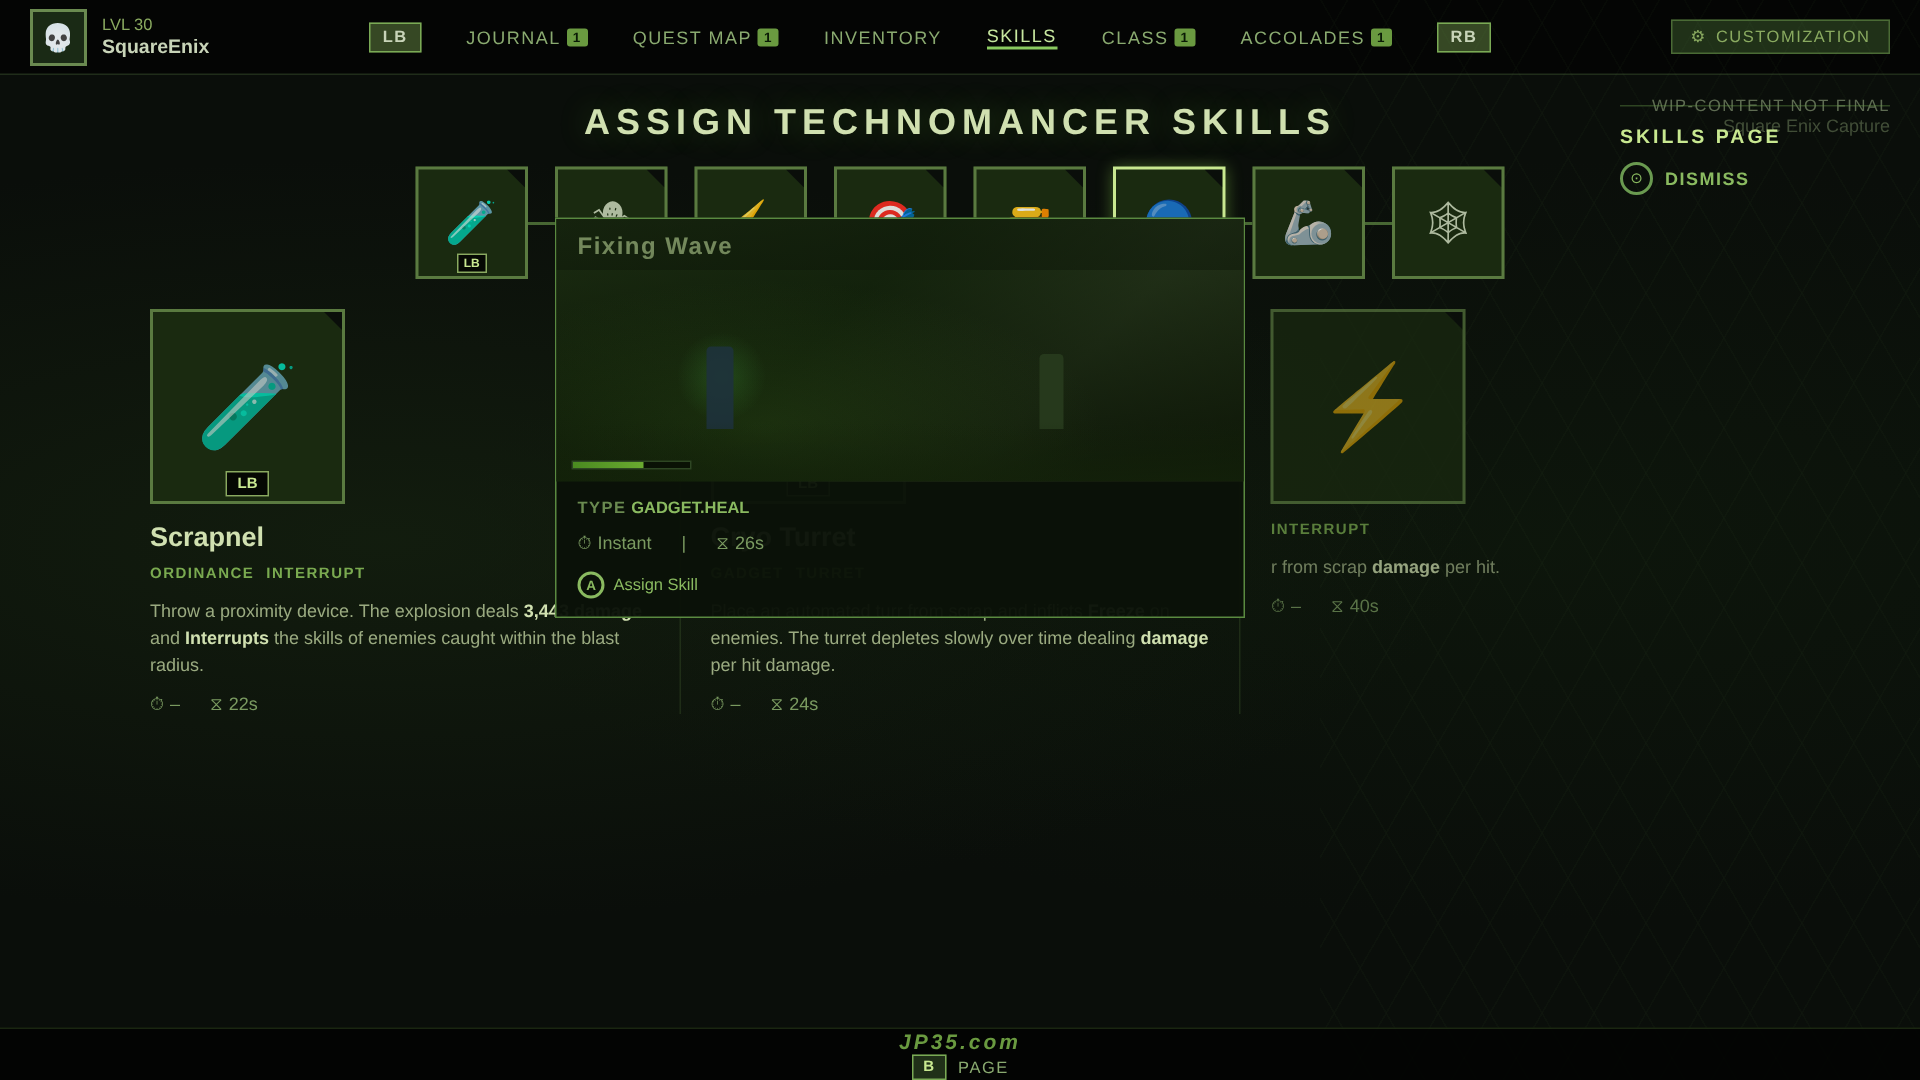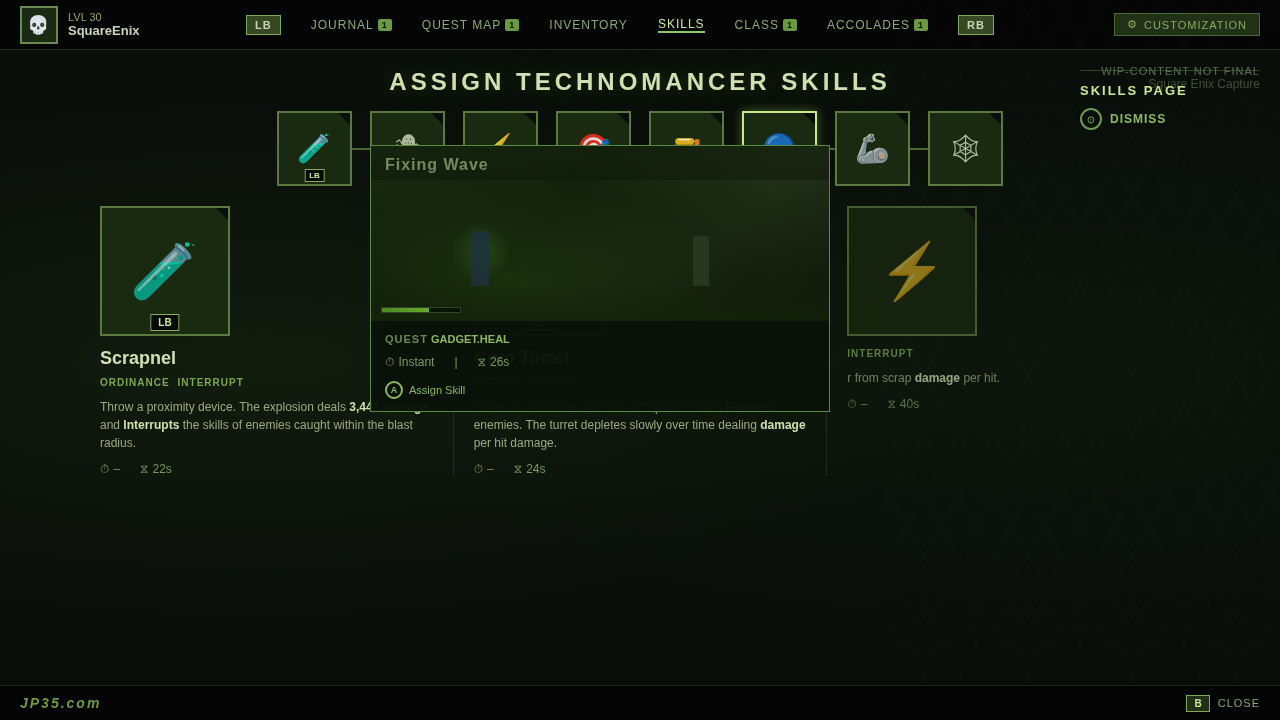--- a/index.html
+++ b/index.html
@@ -486,20 +486,21 @@
       bottom: 0;
       left: 0;
       right: 0;
       height: 35px;
       background: rgba(0,0,0,0.7);
       border-top: 1px solid rgba(80,120,50,0.3);
       display: flex;
       align-items: center;
       justify-content: space-between;
       padding: 0 20px;
+      flex-direction: column;
     }
 
     .bottom-logo {
       font-size: 14px;
       font-weight: bold;
       color: #6a9a40;
       letter-spacing: 2px;
       font-style: italic;
     }
 
@@ -806,21 +807,21 @@
         <div class="scene-figure scene-figure1"></div>
         <div class="scene-figure scene-figure2"></div>
       </div>
       <div class="scene-ground"></div>
       <div class="hp-bar">
         <div class="hp-fill" style="width: 60%"></div>
       </div>
     </div>
     <div class="tooltip-content">
       <div class="tooltip-type-line">
-        <span class="tooltip-type-label">QUEST</span>
+        <span class="tooltip-type-label">TYPE</span>
         <span> </span>
         <span class="tooltip-type-value">GADGET.HEAL</span>
       </div>
       <div class="tooltip-stats">
         <div class="stat-item">
           <span>⏱</span>
           <span>Instant</span>
         </div>
         <span>|</span>
         <div class="stat-item">
@@ -844,16 +845,16 @@
         <div class="dismiss-icon">⊙</div>
         <span class="dismiss-label">DISMISS</span>
       </div>
     </div>
   </div>
 
   <div class="bottom-bar">
     <div class="bottom-logo">JP35.com</div>
     <div class="close-btn">
       <span class="close-key">B</span>
-      <span class="close-label">CLOSE</span>
+      <span class="close-label">PAGE</span>
     </div>
   </div>
 </div>
 
 </body></html>

